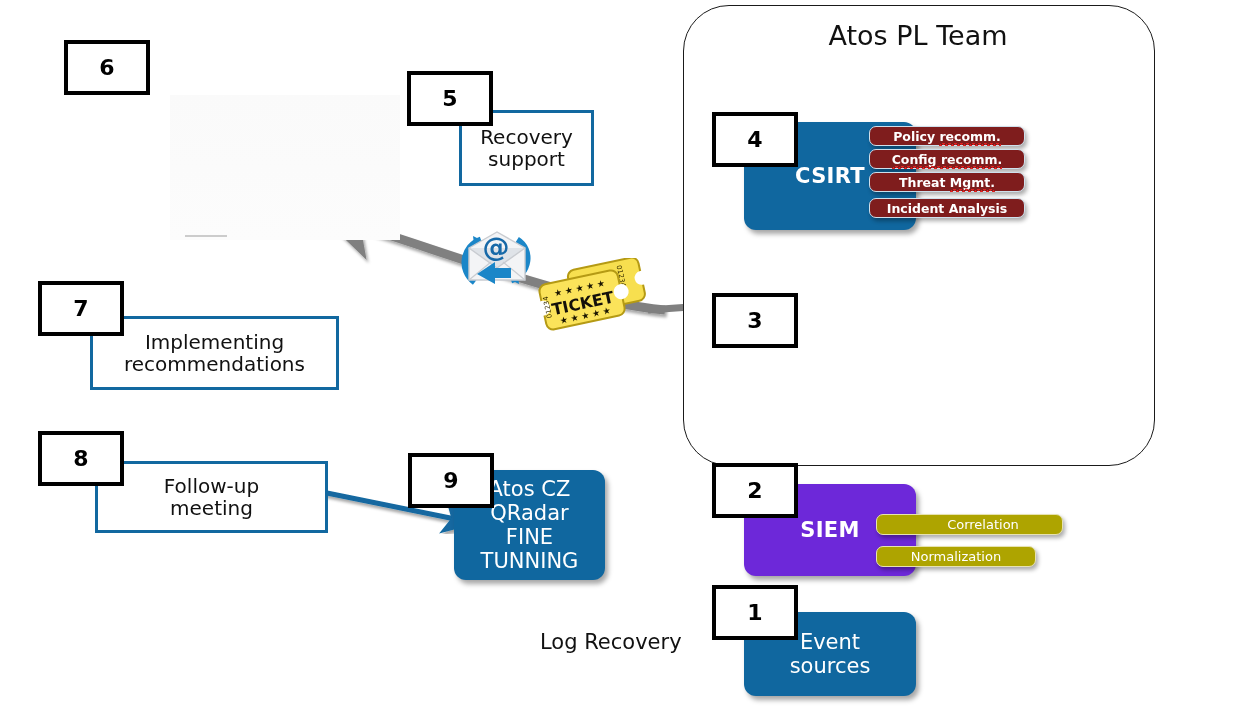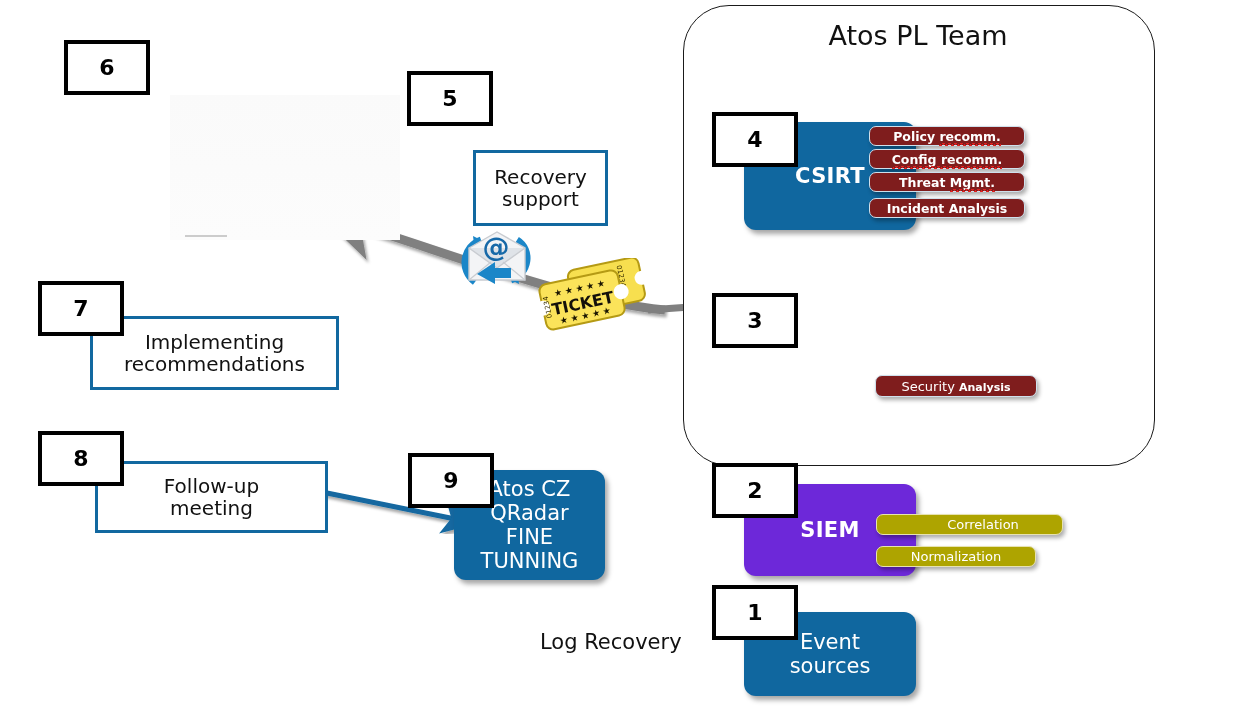--- a/index.html
+++ b/index.html
@@ -161,21 +161,21 @@
   </div>
 
   <div class="numbox" style="left:712px;top:463px;width:78px;height:47px;">
     <span>2</span>
   </div>
 
   <div class="numbox" style="left:712px;top:585px;width:78px;height:47px;">
     <span>1</span>
   </div>
 
-  <div class="pbox" style="left:473px;top:110px;width:129px;height:70px;margin-top:40px;">
+  <div class="pbox" style="left:459px;top:110px;width:129px;height:70px;">
     <div>
       <div>Recovery</div>
       <div>support</div>
     </div>
   </div>
 
   <div class="pbox" style="left:90px;top:316px;width:243px;height:68px;">
     <div>
       <div>Implementing</div>
       <div>recommendations</div>
@@ -203,23 +203,20 @@
 
   <div class="cap blue" style="left:869px;top:172px;width:154px;height:18px;">
     <span><span>Threat </span><span class="sq">Mgmt.</span></span>
   </div>
 
   <div class="cap blue" style="left:869px;top:198px;width:154px;height:18px;">
     <span>Incident Analysis</span>
   </div>
 
 
-  <div class="cap blue" style="left:875px;top:375px;width:160px;height:20px;">
-    <span><span class="reg">Security</span><span class="reg">&nbsp;</span><span class="sm">Analysis</span></span>
-  </div>
 
   <div class="block olive" style="left:744px;top:484px;width:172px;height:92px;">
     <span class="btitle">SIEM</span>
   </div>
 
   <div class="cap olive" style="left:876px;top:514px;width:158px;height:19px;padding-left:27px;">
     <span class="reg">Correlation</span>
   </div>
 
   <div class="cap olive" style="left:876px;top:546px;width:158px;height:19px;">

